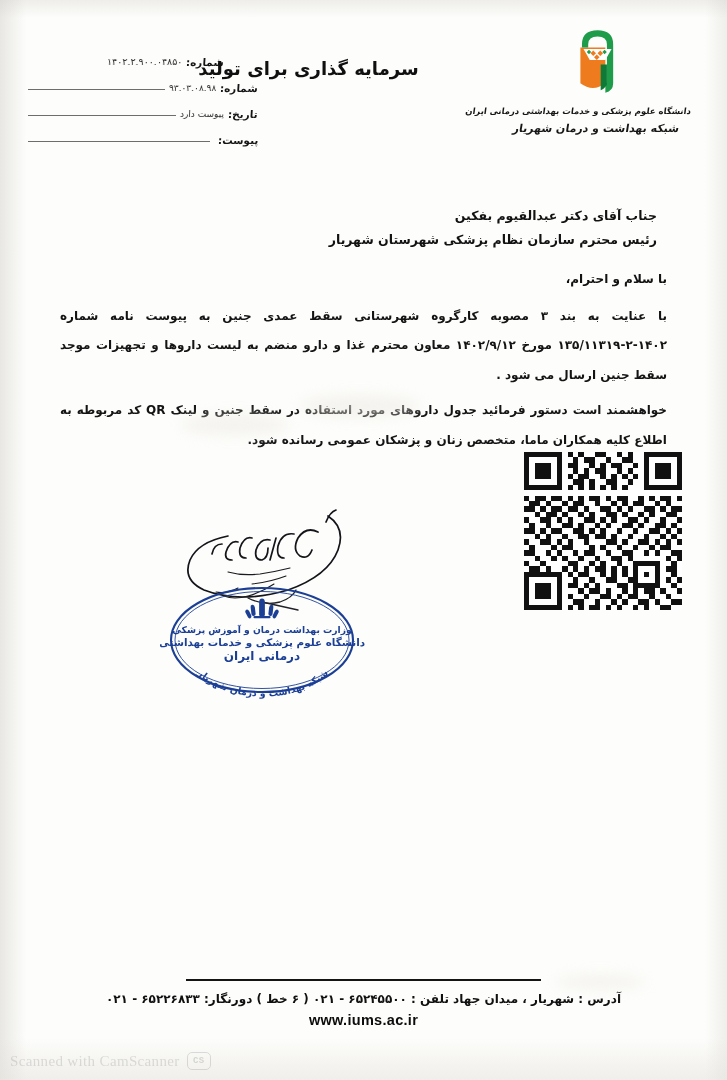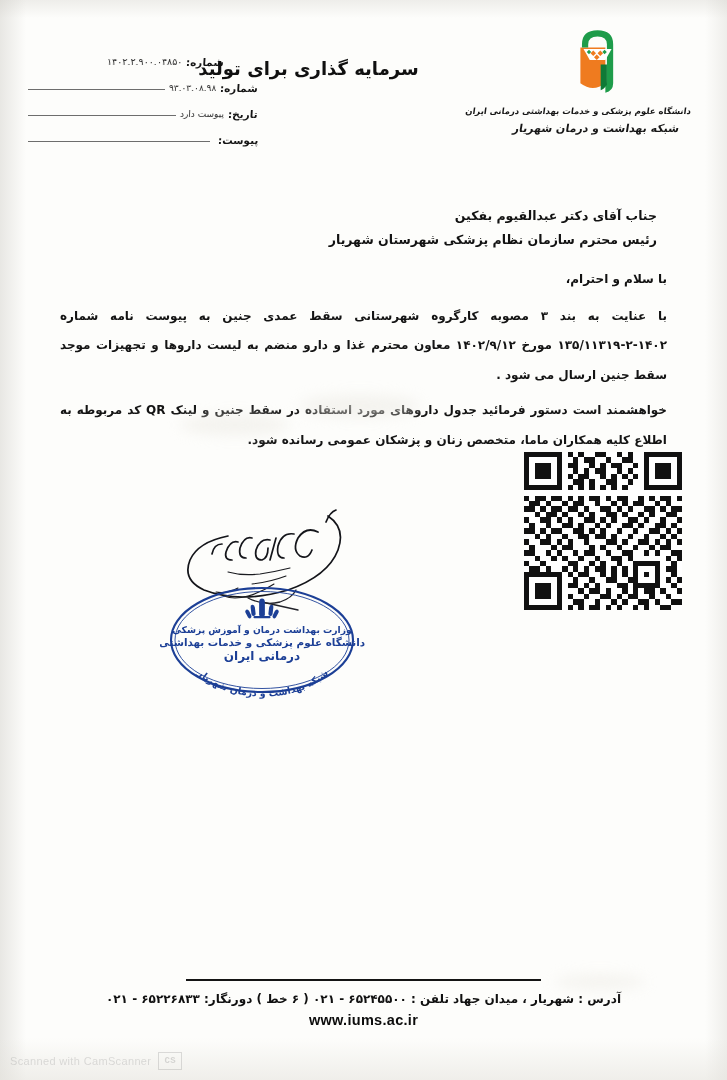--- a/index.html
+++ b/index.html
@@ -122,27 +122,27 @@
     font-family:"Liberation Sans",sans-serif;direction:ltr;letter-spacing:.3px;
   }
 
   
   .cs{
     position:absolute;left:10px;bottom:10px;
     display:flex;align-items:center;gap:7px;
     opacity:.32;z-index:45;
   }
   .cs-badge{
-    width:22px;height:16px;border:1.4px solid #9a9a9a;border-radius:0;
+    width:22px;height:16px;border:1.4px solid #9a9a9a;border-radius:5px;
     display:flex;align-items:center;justify-content:center;
     font-size:9px;font-weight:700;color:#8e8e8e;
     font-family:Liberation Mono, monospace;letter-spacing:.4px;
   }
   .cs-text{
-    font-size:11px;color:#9c9c9c;font-family:Liberation Sans, sans-serif;
+    font-size:15px;color:#9c9c9c;font-family:Liberation Serif, serif;
     letter-spacing:.35px;
   }
 
   
   .blotch{position:absolute;background:#eceae4;border-radius:50%;filter:blur(7px);opacity:.55;z-index:1;}
 </style>
 </head>
 <body>
 
 <div class="page">

